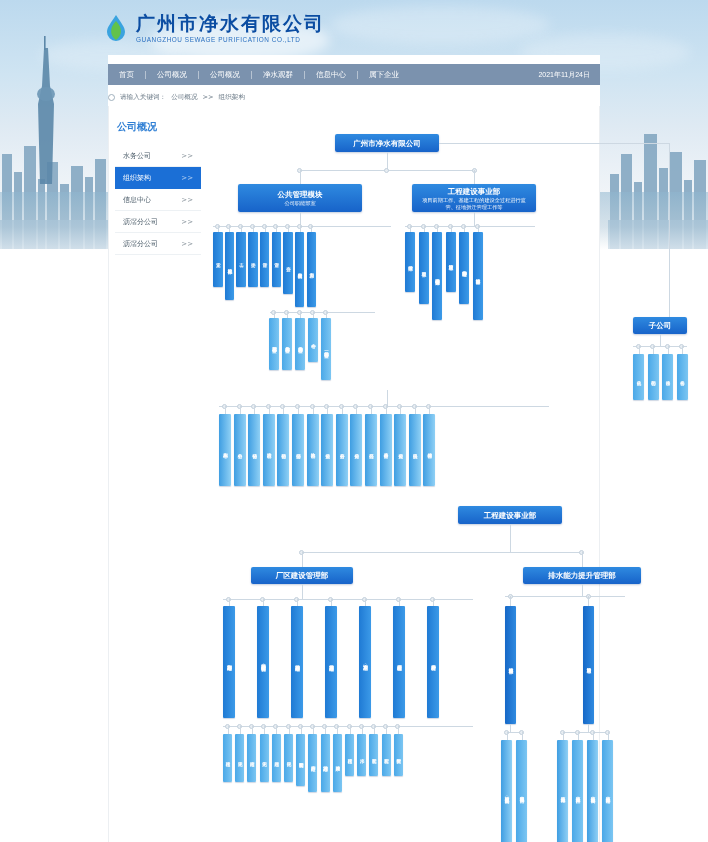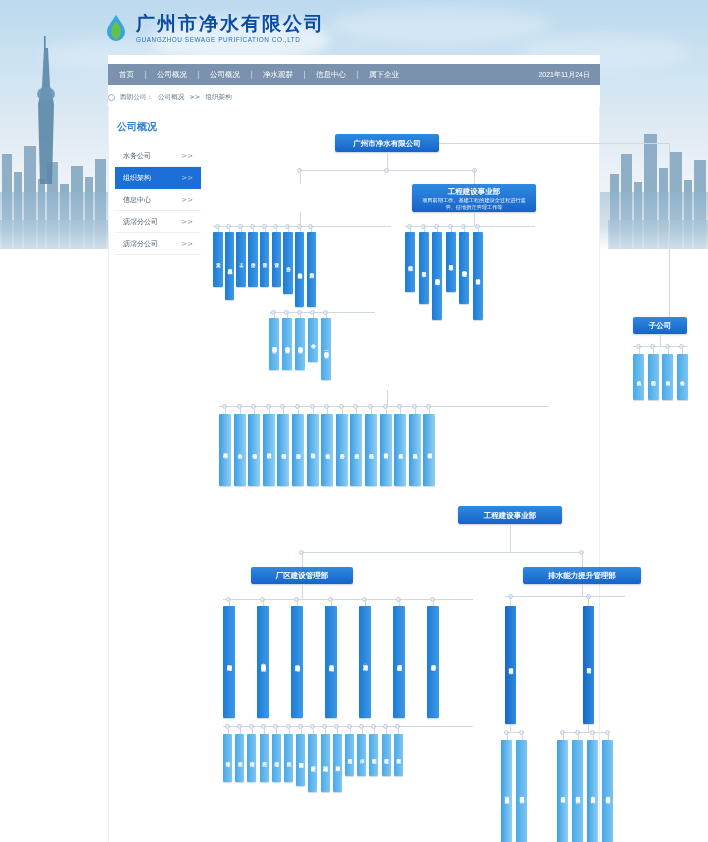--- a/index.html
+++ b/index.html
@@ -233,21 +233,21 @@
   <span class="nav-item">净水观群</span>
   <span class="nav-sep"></span>
   <span class="nav-item">信息中心</span>
   <span class="nav-sep"></span>
   <span class="nav-item">属下企业</span>
   <span id="nav-date">2021年11月24日</span>
 </div>
 
 <div id="breadcrumb">
   <span id="bc-icon"></span>
-  <span>西朗公司：</span>
+  <span>请输入关键词：</span>
   <span>公司概况</span>
   <span>&gt;&gt;</span>
   <span>组织架构</span>
 </div>
 
 <div id="content">
 
   <div id="sidebar">
     <div id="sidebar-title">公司概况</div>
     <div class="side-item">
@@ -282,20 +282,24 @@
     <div class="ln lnv" style="left:464px;top:29px;height:183px;"></div>
 
     <div class="ln lnv" style="left:182px;top:38px;height:18px;"></div>
     <div class="ln lnh" style="left:95px;top:56px;width:175px;"></div>
     <div class="dot" style="left:92px;top:54px;"></div>
     <div class="dot" style="left:179px;top:54px;"></div>
     <div class="dot" style="left:267px;top:54px;"></div>
     <div class="ln lnv" style="left:95px;top:56px;height:14px;"></div>
     <div class="ln lnv" style="left:269px;top:56px;height:14px;"></div>
 
+    <div class="hbox" style="left:33px;top:70px;width:124px;height:28px;">
+      <span class="t1">公共管理模块</span>
+      <span class="t2">公司职能部室</span>
+    </div>
 
     <div class="hbox" style="left:207px;top:70px;width:124px;height:28px;">
       <span class="t1">工程建设事业部</span>
       <span class="t2" style="max-width:114px;">项目前期工作、基建工程的建设全过程进行监管、征地拆迁管理工作等</span>
     </div>
 
     <div class="ln lnv" style="left:95px;top:98px;height:14px;"></div>
     <div class="ln lnv" style="left:269px;top:98px;height:14px;"></div>
     <div class="ln lnh" style="left:8px;top:112px;width:178px;"></div>
     <div class="ln lnh" style="left:200px;top:112px;width:130px;"></div>

